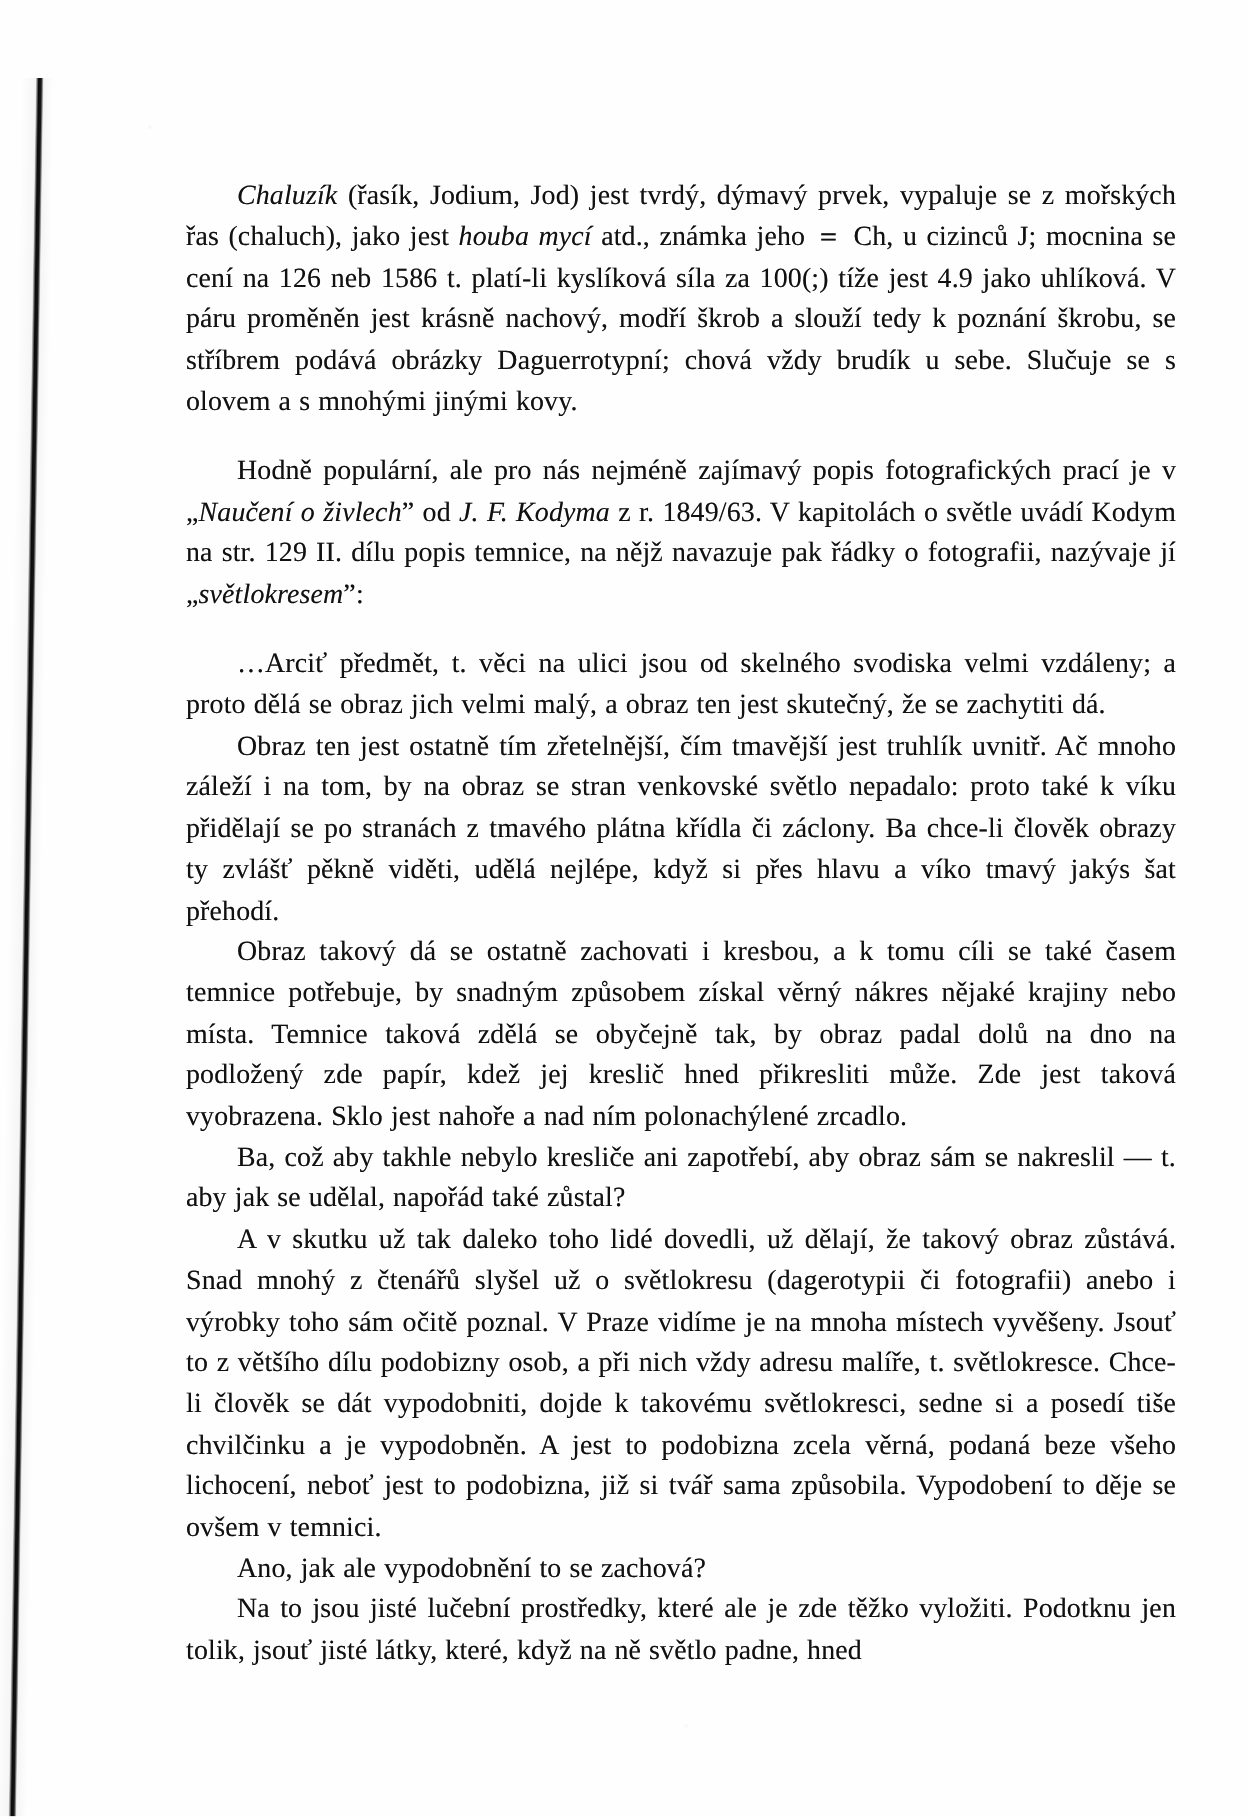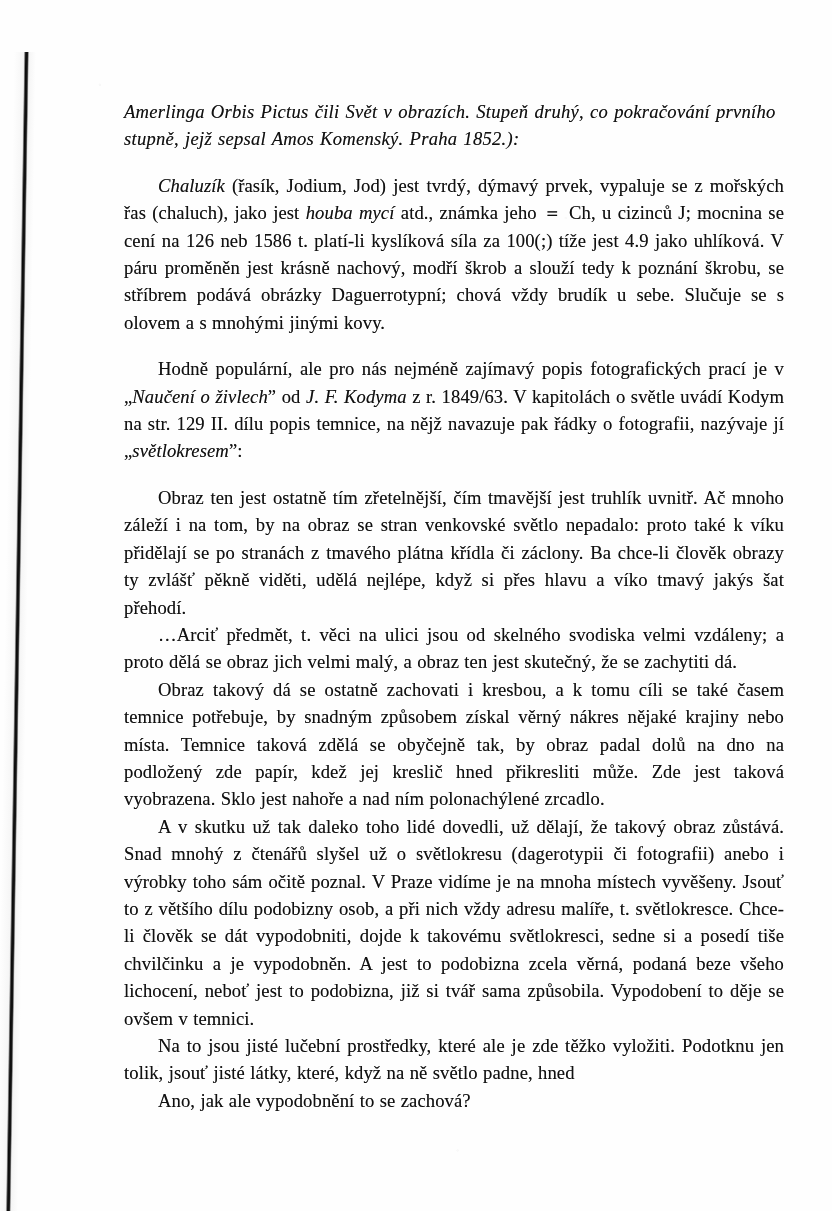--- a/index.html
+++ b/index.html
@@ -89,39 +89,39 @@
 <body>
 
 <div id="page">
 
   <div id="paper-grain"></div>
   <div id="binding-soft"></div>
   <div id="binding-edge"></div>
 
   <div id="text-column">
 
-    <p class="para head">Amerlinga Orbis Pictus čili Svět v obrazích. Stupeň druhý, co pokračování prvního stupně, jejž sepsal Amos Komenský. Praha 1852.):</p>
 
     <div class="gap-lg"></div>
 
     <p class="para indent"><span class="it">Chaluzík</span><span class=""> (řasík, Jodium, Jod) jest tvrdý, dýmavý prvek, vypaluje se z mořských řas (chaluch), jako jest </span><span class="it">houba mycí</span><span class=""> atd., známka jeho ＝ Ch, u cizinců J; mocnina se cení na 126 neb 1586 t. platí-li kyslíková síla za 100(;) tíže jest 4.9 jako uhlíková. V páru proměněn jest krásně nachový, modří škrob a slouží tedy k poznání škrobu, se stříbrem podává obrázky Daguerrotypní; chová vždy brudík u sebe. Slučuje se s olovem a s mnohými jinými kovy.</span></p>
 
     <div class="gap-lg"></div>
 
     <p class="para indent"><span class="">Hodně populární, ale pro nás nejméně zajímavý popis fotografických prací je v „</span><span class="it">Naučení o živlech</span><span class="">” od </span><span class="it">J. F. Kodyma</span><span class=""> z r. 1849/63. V kapitolách o světle uvádí Kodym na str. 129 II. dílu popis temnice, na nějž navazuje pak řádky o fotografii, nazývaje jí „</span><span class="it">světlokresem</span><span class="">”:</span></p>
 
     <div class="gap-lg"></div>
 
+    <p class="para indent"><span class="">…Arciť předmět, t. věci na ulici jsou od skelného svodiska velmi vzdáleny; a proto dělá se obraz jich velmi malý, a obraz ten jest skutečný, že se zachytiti dá.</span></p>
+
     <p class="para indent"><span class="">Obraz ten jest ostatně tím zřetelnější, čím tmavější jest truhlík uvnitř. Ač mnoho záleží i na tom, by na obraz se stran venkovské světlo nepadalo: proto také k víku přidělají se po stranách z tmavého plátna křídla či záclony. Ba chce-li člověk obrazy ty zvlášť pěkně viděti, udělá nejlépe, když si přes hlavu a víko tmavý jakýs šat přehodí.</span></p>
-
-    <p class="para indent"><span class="">…Arciť předmět, t. věci na ulici jsou od skelného svodiska velmi vzdáleny; a proto dělá se obraz jich velmi malý, a obraz ten jest skutečný, že se zachytiti dá.</span></p>
 
     <p class="para indent"><span class="">Obraz takový dá se ostatně zachovati i kresbou, a k tomu cíli se také časem temnice potřebuje, by snadným způsobem získal věrný nákres nějaké krajiny nebo místa. Temnice taková zdělá se obyčejně tak, by obraz padal dolů na dno na podložený zde papír, kdež jej kreslič hned přikresliti může. Zde jest taková vyobrazena. Sklo jest nahoře a nad ním polonachýlené zrcadlo.</span></p>
 
+    <p class="para indent"><span class="">Ba, což aby takhle nebylo kresliče ani zapotřebí, aby obraz sám se nakreslil — t. aby jak se udělal, napořád také zůstal?</span></p>
 
     <p class="para indent"><span class="">A v skutku už tak daleko toho lidé dovedli, už dělají, že takový obraz zůstává. Snad mnohý z čtenářů slyšel už o světlokresu (dagerotypii či fotografii) anebo i výrobky toho sám očitě poznal. V Praze vidíme je na mnoha místech vyvěšeny. Jsouť to z většího dílu podobizny osob, a při nich vždy adresu malíře, t. světlokresce. Chce-li člověk se dát vypodobniti, dojde k takovému světlokresci, sedne si a posedí tiše chvilčinku a je vypodobněn. A jest to podobizna zcela věrná, podaná beze všeho lichocení, neboť jest to podobizna, již si tvář sama způsobila. Vypodobení to děje se ovšem v temnici.</span></p>
 
+    <p class="para indent"><span class="">Ano, jak ale vypodobnění to se zachová?</span></p>
+
     <p class="para indent"><span class="">Na to jsou jisté lučební prostředky, které ale je zde těžko vyložiti. Podotknu jen tolik, jsouť jisté látky, které, když na ně světlo padne, hned</span></p>
-
-    <p class="para indent"><span class="">Ano, jak ale vypodobnění to se zachová?</span></p>
 
   </div>
 </div>
 
 </body></html>

